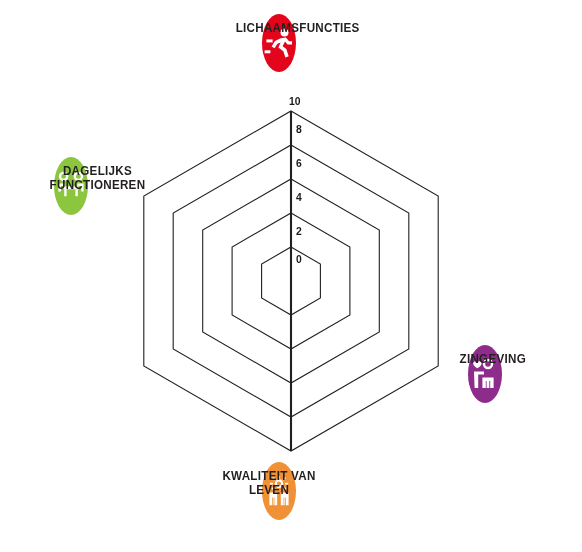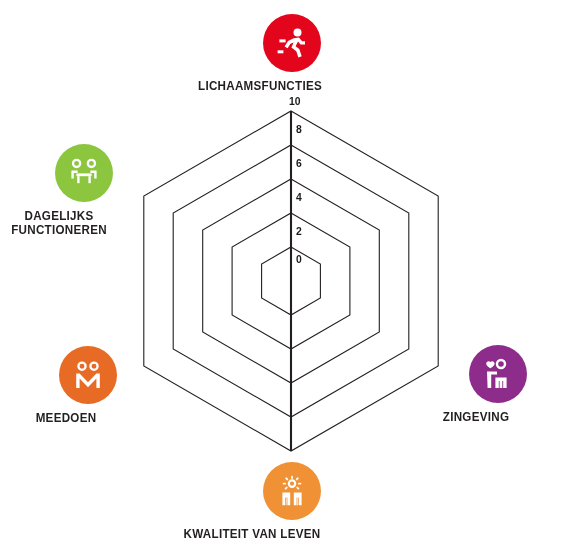--- a/index.html
+++ b/index.html
@@ -7,21 +7,21 @@
     width:582px;height:552px;
     background:#ffffff;
     font-family:"Liberation Sans", sans-serif;
     position:relative;
     overflow:hidden;
     -webkit-font-smoothing:antialiased;
   }
   #chart-root{position:absolute;inset:0;}
   svg#radar{position:absolute;left:0;top:0;width:582px;height:552px;}
 
-  .node{position:absolute;display:flex;flex-direction:column;align-items:center;}
+  .node{position:absolute;display:flex;}
   .badge{
     width:58px;height:58px;border-radius:50%;
     display:flex;align-items:center;justify-content:center;
     box-sizing:border-box;
   }
   .badge svg{display:block;}
   .node-label{
     margin-top:7px;
     font-family:"Liberation Sans", sans-serif;
     font-weight:700;
@@ -37,21 +37,21 @@
   #node-lichaamsfuncties{left:262px;top:14px;width:60px;}
   #node-lichaamsfuncties .node-label{width:190px;margin-left:-65px;}
   #node-mentaal{left:470px;top:160px;width:60px;}
   #node-mentaal .node-label{width:150px;margin-left:-45px;}
   #node-zingeving{left:468px;top:345px;width:60px;}
   #node-zingeving .node-label{width:150px;margin-left:-45px;}
   #node-kwaliteit{left:262px;top:462px;width:60px;}
   #node-kwaliteit .node-label{width:220px;margin-left:-80px;}
   #node-meedoen{left:58px;top:346px;width:60px;}
   #node-meedoen .node-label{width:150px;margin-left:-45px;}
-  #node-dagelijks{left:54px;top:144px;width:60px;}
+  #node-dagelijks{left:54px;top:157px;width:60px;gap:8px;}
   #node-dagelijks .node-label{width:160px;margin-left:-50px;}
 
   .axis-tick{
     position:absolute;
     font-family:"Liberation Sans", sans-serif;
     font-weight:700;
     font-size:11.5px;
     color:#1a1a1a;
     transform:scaleX(0.9);
     transform-origin:left center;
@@ -127,31 +127,20 @@
         <circle cx="20.0" cy="7.0" r="4.0" fill="none" stroke="#fff" stroke-width="2.4"></circle>
         <path d="M9.4 5.0 c-1.5-1.7-4.2-0.6-4.2 1.5 c0 2.2 3.0 3.9 4.2 4.8
                  c1.2-0.9 4.2-2.6 4.2-4.8 c0-2.1-2.7-3.2-4.2-1.5 Z" fill="#fff"></path>
         <path d="M6.0 14.6 L16.0 14.6 L16.0 17.6 L10.2 17.6 L10.2 31.0 L6.6 31.0 Z" fill="#fff"></path>
         <path d="M14.4 20.6 L25.6 20.6 L25.6 31.0 L22.2 31.0 L22.2 24.0 L21.3 24.0 L21.3 31.0 L18.6 31.0 L18.6 24.0 L17.8 24.0 L17.8 31.0 L14.4 31.0 Z" fill="#fff"></path>
       </svg>
     </div>
     <div class="node-label">ZINGEVING</div>
   </div>
 
-  <div class="node" id="node-meedoen">
-    <div class="badge" style="background:#E76A25">
-      <svg width="34" height="34" viewBox="0 0 34 34">
-        <circle cx="11.0" cy="8.2" r="3.6" fill="none" stroke="#fff" stroke-width="2.3"></circle>
-        <circle cx="23.0" cy="8.2" r="3.6" fill="none" stroke="#fff" stroke-width="2.3"></circle>
-        <path d="M5.2 30.0 L5.2 15.4 L8.6 15.4 L17.0 24.2 L25.4 15.4 L28.8 15.4 L28.8 30.0
-                 L25.4 30.0 L25.4 20.6 L17.0 29.2 L8.6 20.6 L8.6 30.0 Z" fill="#fff"></path>
-      </svg>
-    </div>
-    <div class="node-label">MEEDOEN</div>
-  </div>
 
   <div class="node" id="node-dagelijks">
     <div class="badge" style="background:#8CC63F">
       <svg width="34" height="34" viewBox="0 0 34 34">
         <circle cx="9.6" cy="7.4" r="3.6" fill="none" stroke="#fff" stroke-width="2.3"></circle>
         <circle cx="24.4" cy="7.4" r="3.6" fill="none" stroke="#fff" stroke-width="2.3"></circle>
         <path d="M4.4 14.6 L10.6 14.6 L10.6 17.0 L6.8 17.0 L6.8 22.4 L4.4 22.4 Z" fill="#fff"></path>
         <path d="M29.6 14.6 L23.4 14.6 L23.4 17.0 L27.2 17.0 L27.2 22.4 L29.6 22.4 Z" fill="#fff"></path>
         <rect x="9.4" y="17.4" width="15.2" height="2.8" fill="#fff"></rect>
         <rect x="10.2" y="20.2" width="2.4" height="7.0" fill="#fff"></rect>

